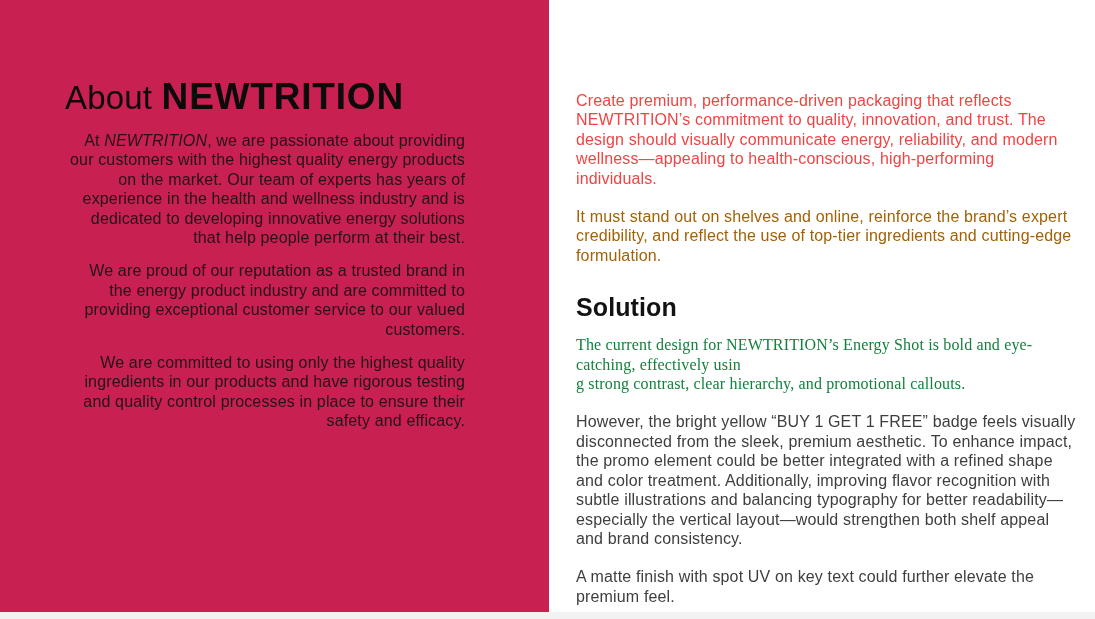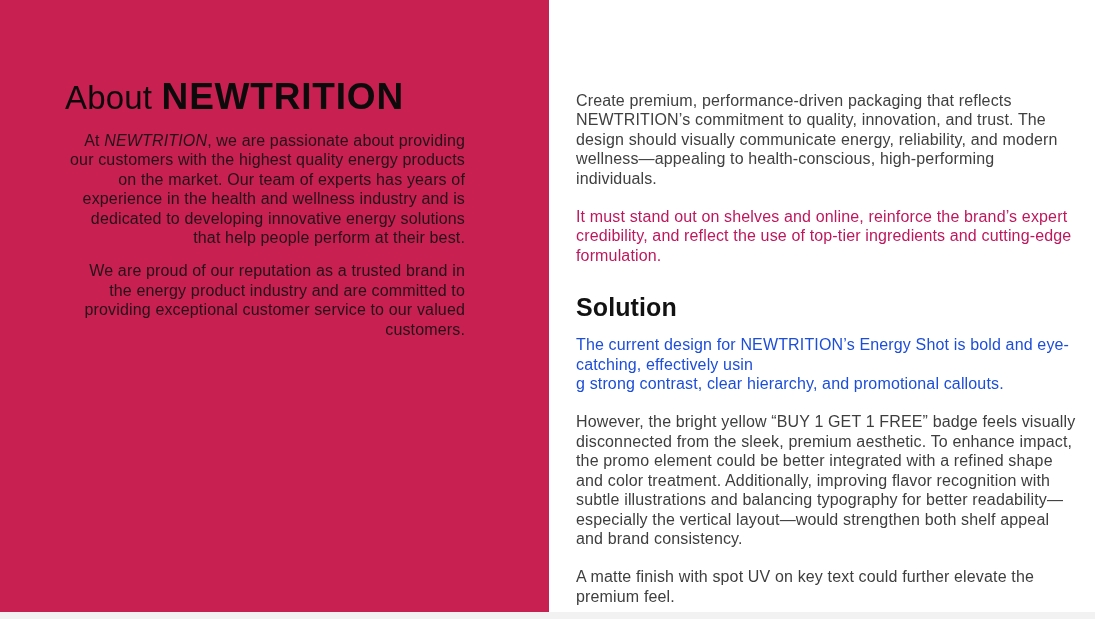--- a/index.html
+++ b/index.html
@@ -86,32 +86,33 @@
 
 <div class="page" style="background-color: rgb(242, 242, 242);">
   <div class="slide">
 
     <section class="left-panel" style="background-color: rgb(200, 32, 81);">
       <h1 class="about-heading" style="color: rgb(13, 10, 12);"><span class="h-word">About </span><span class="h-brand">NEWTRITION</span></h1>
 
       <p class="intro" style="color: rgb(36, 18, 25);"><span>At </span><em class="brand-em">NEWTRITION</em><span>, we are passionate about providing our customers with the highest quality energy products on the market. Our team of experts has years of experience in the health and wellness industry and is dedicated to developing innovative energy solutions that help people perform at their best.</span></p>
 
       <p style="color: rgb(36, 18, 25);">We are proud of our reputation as a trusted brand in the energy product industry and are committed to providing exceptional customer service to our valued customers.</p>
+      <p style="color: rgb(36, 18, 25);">We are committed to using only the highest quality ingredients in our products and have rigorous testing and quality control processes in place to ensure their safety and efficacy.</p>
     </section>
 
     <section class="right-panel">
 
       <div class="section">
-        <p style="color: #404040;">Create premium, performance-driven packaging that reflects NEWTRITION’s commitment to quality, innovation, and trust. The design should visually communicate energy, reliability, and modern wellness—appealing to health-conscious, high-performing individuals.</p>
-        <p style="color: #be185d;">It must stand out on shelves and online, reinforce the brand’s expert credibility, and reflect the use of top-tier ingredients and cutting-edge formulation.</p>
+        <p style="color: #ef4444;">Create premium, performance-driven packaging that reflects NEWTRITION’s commitment to quality, innovation, and trust. The design should visually communicate energy, reliability, and modern wellness—appealing to health-conscious, high-performing individuals.</p>
+        <p style="color: #a16207;">It must stand out on shelves and online, reinforce the brand’s expert credibility, and reflect the use of top-tier ingredients and cutting-edge formulation.</p>
       </div>
 
       <div class="section">
         <h2 class="section-heading" style="color: rgb(18, 18, 18);">Solution</h2>
-        <p style="color: #1d4ed8;">The current design for NEWTRITION’s Energy Shot is bold and eye-catching, effectively usin
+        <p style="color: #15803d; font-family: Liberation Serif, serif;">The current design for NEWTRITION’s Energy Shot is bold and eye-catching, effectively usin
 g strong contrast, clear hierarchy, and promotional callouts.</p>
         <p style="color: rgb(62, 62, 62);">However, the bright yellow “BUY 1 GET 1 FREE” badge feels visually disconnected from the sleek, premium aesthetic. To enhance impact, the promo element could be better integrated with a refined shape and color treatment. Additionally, improving flavor recognition with subtle illustrations and balancing typography for better readability—especially the vertical layout—would strengthen both shelf appeal and brand consistency.</p>
         <p style="color: rgb(62, 62, 62);">A matte finish with spot UV on key text could further elevate the premium feel.</p>
       </div>
 
     </section>
   </div>
 
   <div class="page-gutter" style="background-color: rgb(242, 242, 242);"></div>
 </div>

